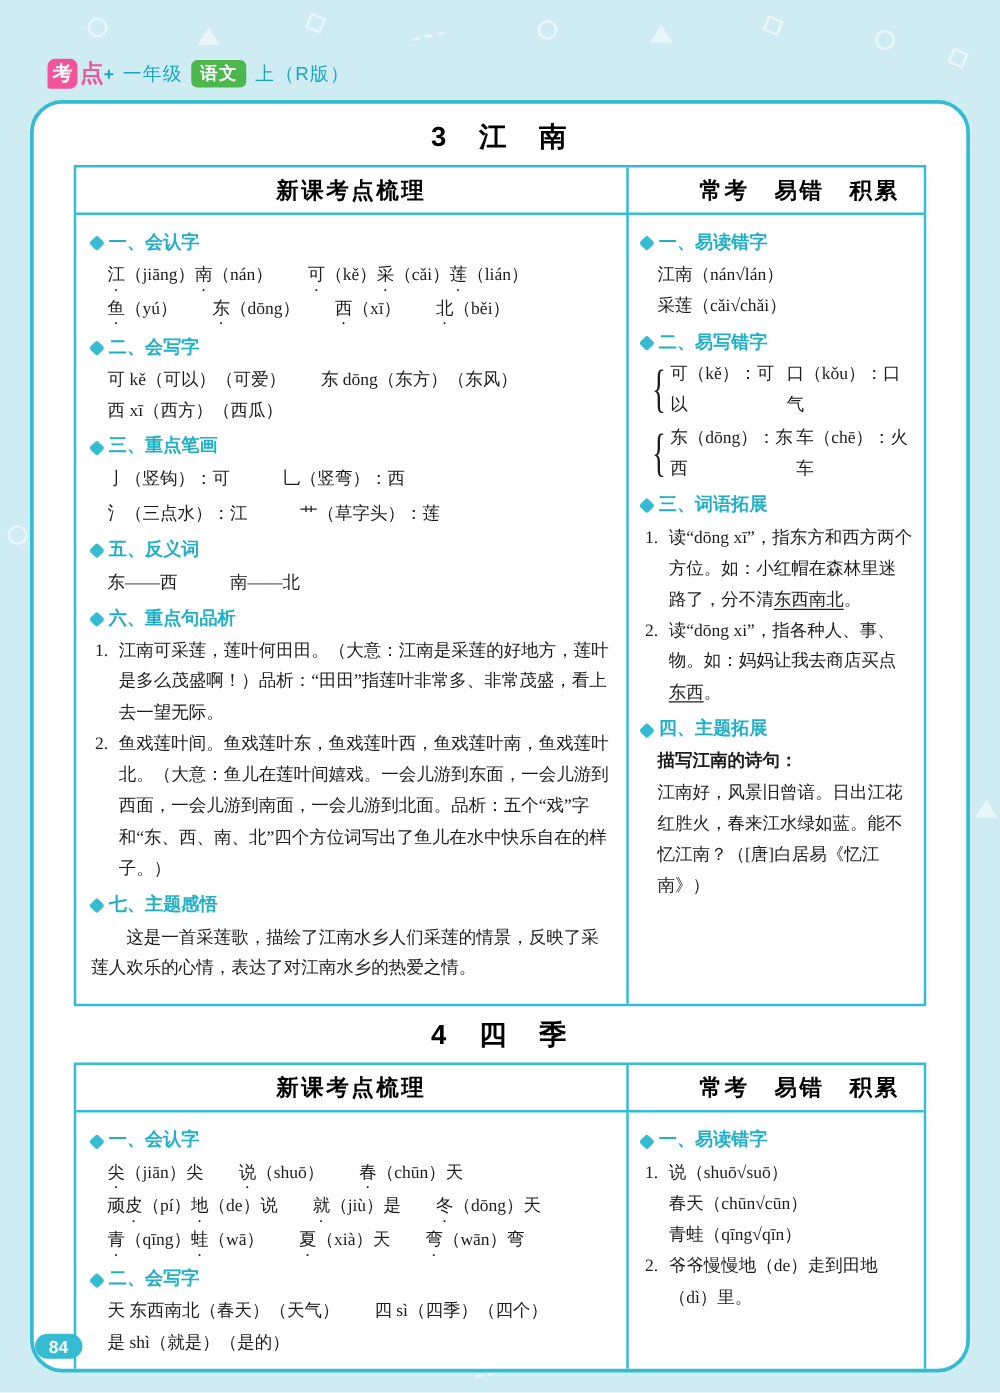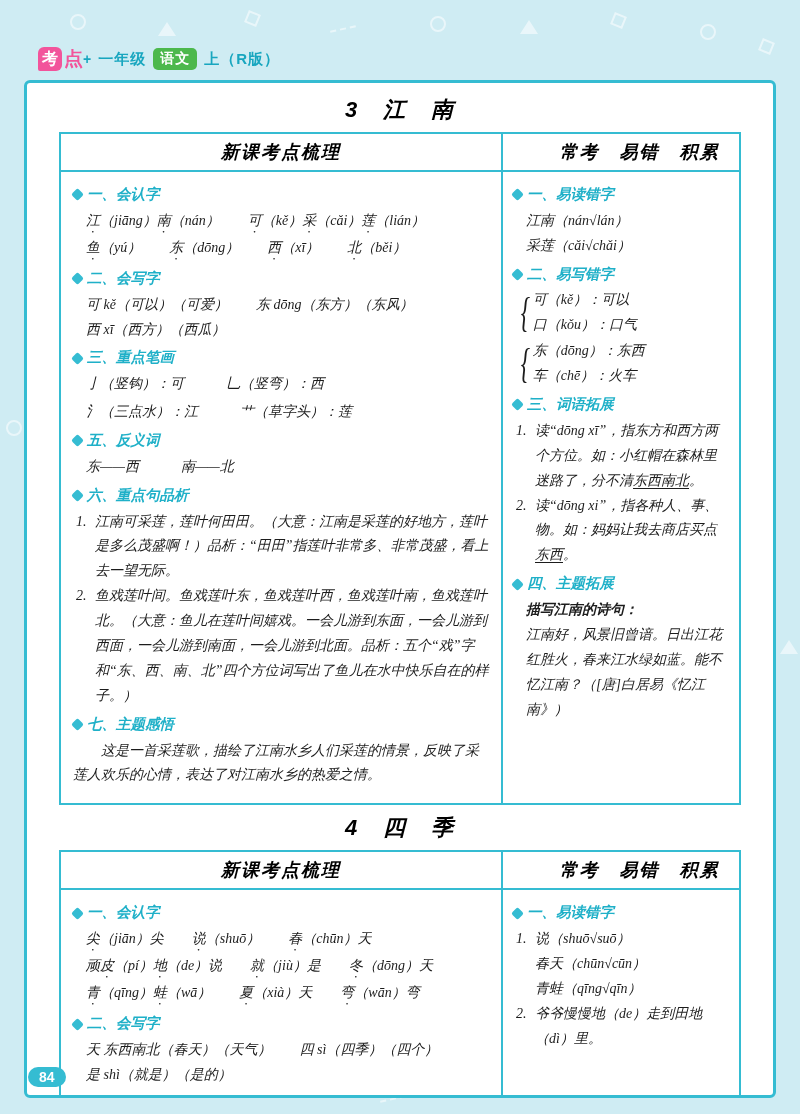--- a/index.html
+++ b/index.html
@@ -26,27 +26,27 @@
   .d-tri{width:0;height:0;border-left:9px solid transparent;border-right:9px solid transparent;border-bottom:14px solid #fff;}
   .d-dash{width:26px;height:0;border-top:2px dashed #fff;transform:rotate(-12deg);}
 
   
   .brand{position:absolute;top:46px;left:38px;display:flex;align-items:center;gap:7px;z-index:5;}
   .logo-box{display:flex;align-items:center;gap:2px;}
   .logo-sq{display:inline-flex;align-items:center;justify-content:center;width:24px;height:24px;
     background:var(--pink);color:#fff;font-weight:bold;font-size:16px;border-radius:6px 6px 6px 2px;}
   .logo-rest{color:var(--pink);font-weight:bold;font-size:19px;}
   .logo-plus{color:var(--cyan-dark);font-weight:bold;font-size:14px;margin-left:-2px;}
-  .grade,.volume{color:var(--cyan-dark);font-weight:bold;font-size:15px;letter-spacing:1px;}
+  .grade,.volume{color:var(--cyan-dark);font-weight:normal;font-size:15px;letter-spacing:1px;}
   .subject{background:var(--green);color:#fff;font-weight:bold;font-size:14px;
     padding:2px 7px;border-radius:5px;letter-spacing:1px;}
 
   
   .card{position:absolute;left:24px;right:24px;top:80px;bottom:16px;background:#fff;
-    border:3px solid var(--cyan);border-radius:6px;padding:6px 32px 10px;overflow:hidden;z-index:2;font-style:italic;}
+    border:3px solid var(--cyan);border-radius:26px;padding:6px 32px 10px;overflow:hidden;z-index:2;}
 
   .lesson-title{text-align:center;font-weight:bold;font-size:22px;letter-spacing:2px;margin:6px 0 7px;color:#000;}
 
   .booktable{display:grid;grid-template-columns:1fr 238px;border:2px solid var(--cyan);margin:0 0 8px;}
   .th{font-weight:bold;text-align:center;font-size:18px;padding:6px 2px;border-bottom:2px solid var(--cyan);letter-spacing:2px;color:#000;}
   .thr,.tdr{border-left:2px solid var(--cyan);padding-left:39px;}
   .td{padding:7px 10px 12px 12px;font-size:14px;line-height:1.78;
       font-family:"Liberation Serif","DejaVu Serif",serif;}
   .tdr{padding:7px 9px 12px 10px;}
 
@@ -57,21 +57,21 @@
   .line{padding-left:13px;}
   .para{text-indent:2em;}
   .item{display:flex;align-items:flex-start;padding-left:3px;}
   .num{min-width:19px;flex:none;}
   .itext{flex:1;}
   .blk{display:block;}
   .subt{font-weight:bold;}
   .brace-group{display:flex;align-items:center;padding-left:4px;margin:1px 0;}
   .brace{font-size:42px;font-weight:300;line-height:.95;transform:scaleX(.55);margin-right:-1px;
     font-family:"Liberation Serif","DejaVu Serif",serif;}
-  .brace-lines{display:flex;flex-direction:column;}
+  .brace-lines{display:flex;flex-direction:row;}
   .dot{
     text-emphasis:filled dot;
     -webkit-text-emphasis:filled dot;
     text-emphasis-position:under right;
     -webkit-text-emphasis-position:under;
   }
   .ul{text-decoration:underline;text-underline-offset:3px;}
 
   .pagenum{position:absolute;left:28px;bottom:27px;background:var(--cyan);color:#fff;
     font-weight:bold;font-size:14px;padding:2px 11px;border-radius:11px;z-index:6;}

